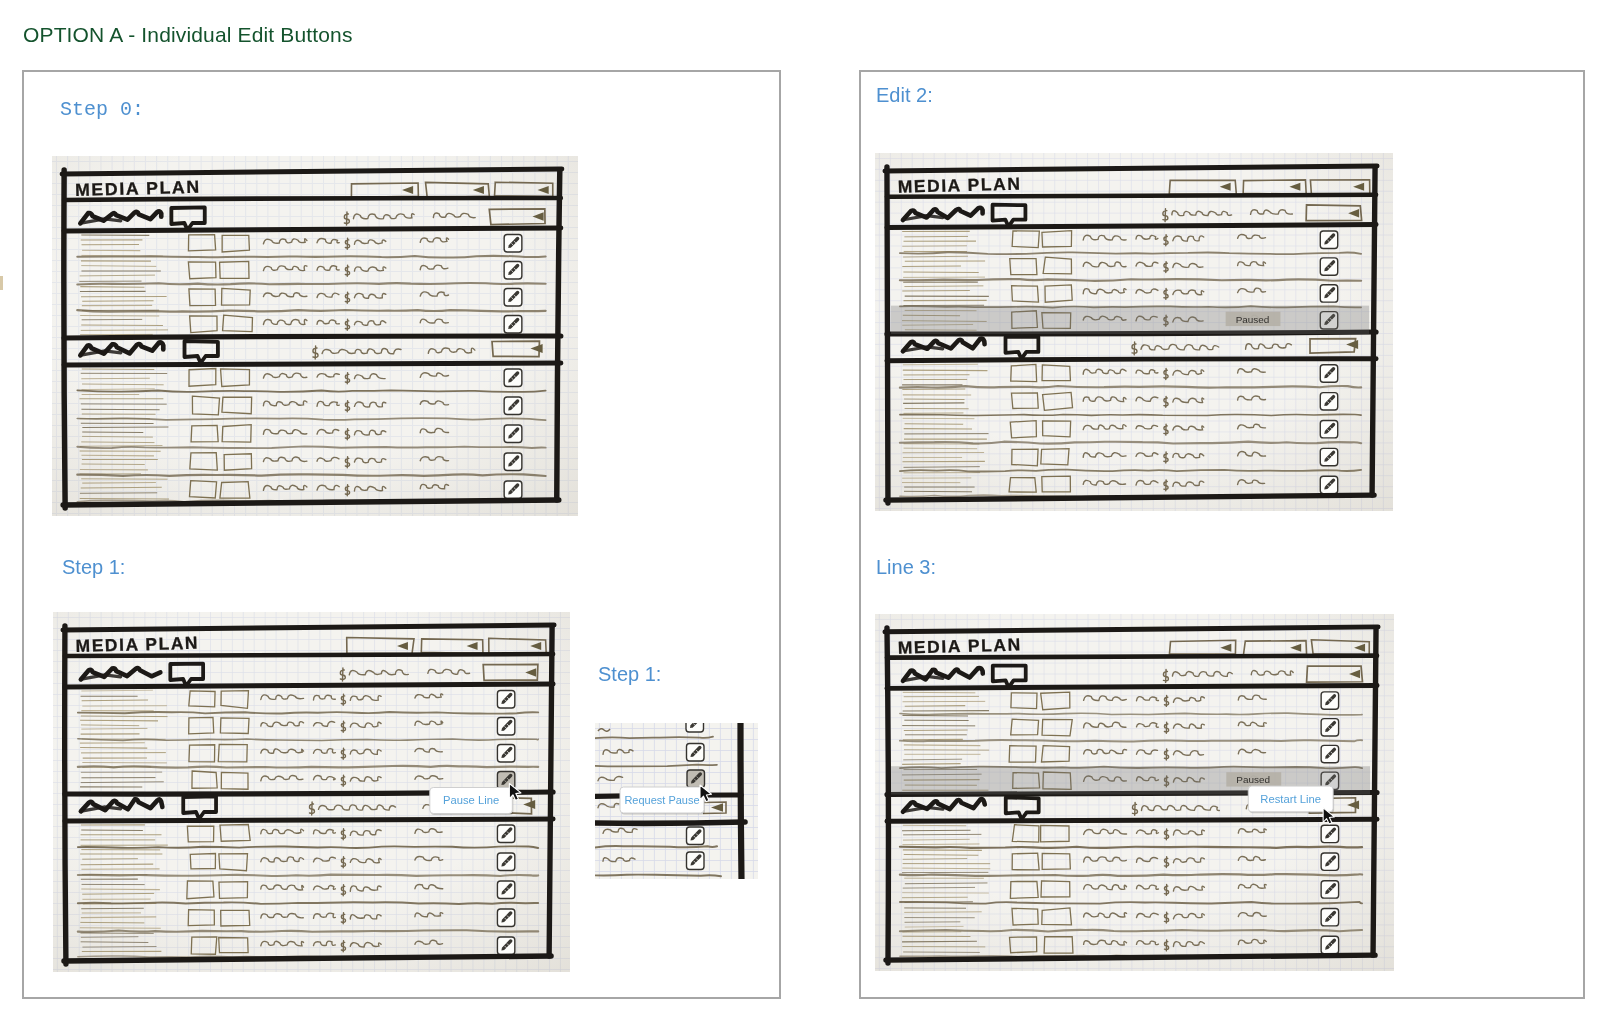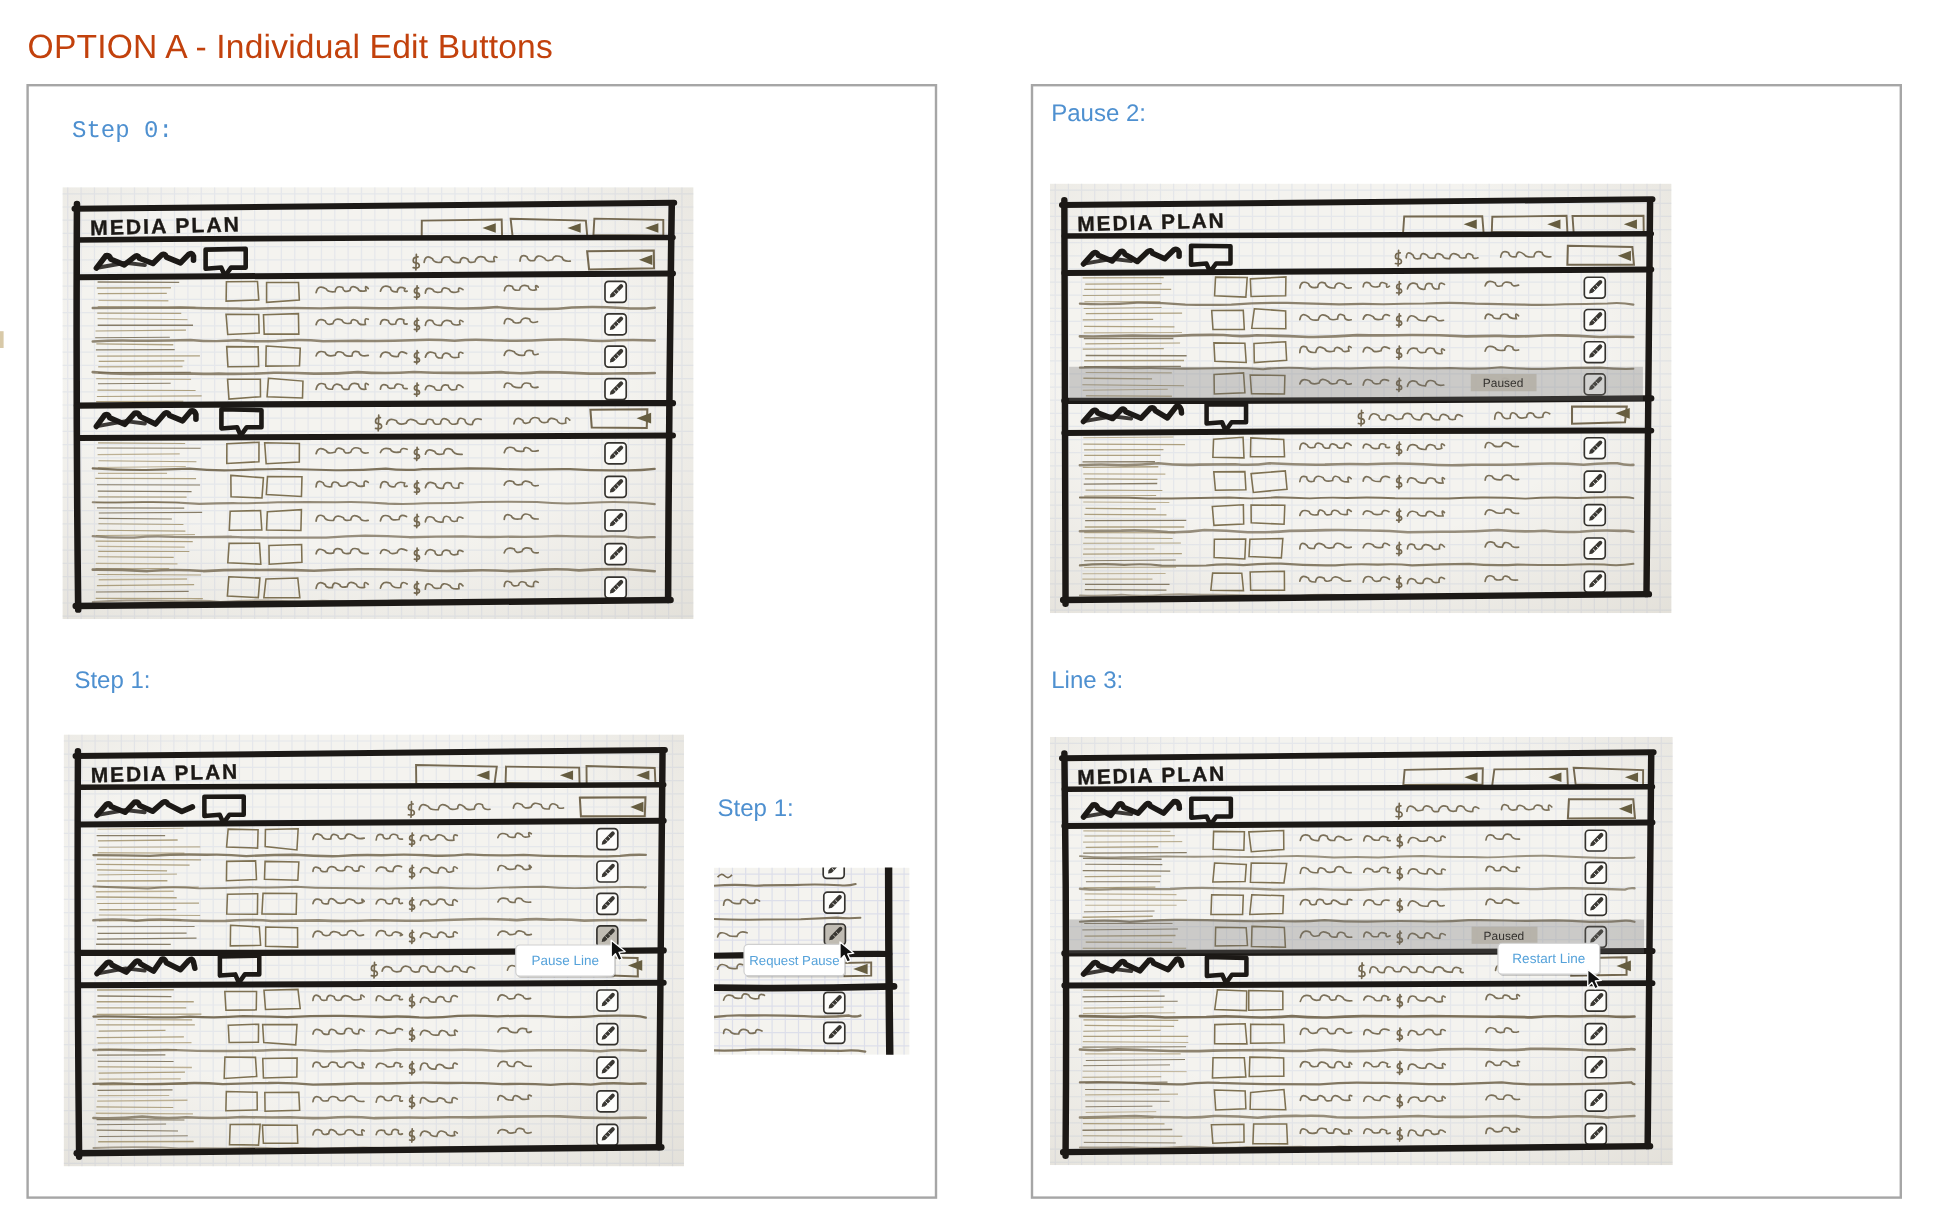--- a/index.html
+++ b/index.html
@@ -1,27 +1,27 @@
 <!DOCTYPE html>
 <html><head><meta charset="utf-8"><title>Option A</title><style>
 html,body{margin:0;padding:0;background:#fff;}
 body{width:1614px;height:1026px;position:relative;overflow:hidden;font-family:"Liberation Sans",sans-serif;}
-.title{position:absolute;left:23px;top:23px;font-size:28px;color:#c2410c;letter-spacing:0.15px;white-space:nowrap;text-align:right;}
+.title{position:absolute;left:23px;top:23px;font-size:21px;color:#14532d;letter-spacing:0.15px;white-space:nowrap;text-align:right;}
 .panel{position:absolute;background:#fff;border:2px solid #a6a6a6;}
 .step{position:absolute;font-size:20px;color:#4e90d0;white-space:nowrap;}
 .ph{position:absolute;line-height:0;}
 </style></head><body>
 <div class="title">OPTION A - Individual Edit Buttons</div>
 <div class="panel" style="left:22px;top:70px;width:755px;height:925px;"></div>
 <div class="panel" style="left:859px;top:70px;width:722px;height:925px;"></div>
 <div style="position:absolute;left:0;top:276px;width:3px;height:14px;background:#d8c9a8;"></div>
 <div class="step" style="left:60px;top:98px;font-family:Liberation Mono, monospace;">Step 0:</div>
 <div class="step" style="left:62px;top:556px;">Step 1:</div>
 <div class="step" style="left:598px;top:663px;">Step 1:</div>
-<div class="step" style="left:876px;top:84px;">Pause 2:</div>
+<div class="step" style="left:876px;top:84px;">Edit 2:</div>
 <div class="step" style="left:876px;top:556px;">Line 3:</div>
 <div class="ph" style="left:52px;top:156px;"><svg width="526" height="360" viewBox="0 0 520 360" preserveAspectRatio="none">
       <defs>
         <radialGradient id="vg11" cx="45%" cy="40%" r="80%">
           <stop offset="55%" stop-color="#786a50" stop-opacity="0"></stop>
           <stop offset="100%" stop-color="#786a50" stop-opacity="0.13"></stop>
         </radialGradient>
       </defs>
       <rect width="520" height="360" fill="#f4f3ef"></rect>
       <path d="M4.4,0 V360 M15.4,0 V360 M26.4,0 V360 M37.4,0 V360 M48.4,0 V360 M59.4,0 V360 M70.4,0 V360 M81.4,0 V360 M92.4,0 V360 M103.4,0 V360 M114.4,0 V360 M125.4,0 V360 M136.4,0 V360 M147.4,0 V360 M158.4,0 V360 M169.4,0 V360 M180.4,0 V360 M191.4,0 V360 M202.4,0 V360 M213.4,0 V360 M224.4,0 V360 M235.4,0 V360 M246.4,0 V360 M257.4,0 V360 M268.4,0 V360 M279.4,0 V360 M290.4,0 V360 M301.4,0 V360 M312.4,0 V360 M323.4,0 V360 M334.4,0 V360 M345.4,0 V360 M356.4,0 V360 M367.4,0 V360 M378.4,0 V360 M389.4,0 V360 M400.4,0 V360 M411.4,0 V360 M422.4,0 V360 M433.4,0 V360 M444.4,0 V360 M455.4,0 V360 M466.4,0 V360 M477.4,0 V360 M488.4,0 V360 M499.4,0 V360 M510.4,0 V360 M0,5.5 H520 M0,16.5 H520 M0,27.5 H520 M0,38.5 H520 M0,49.5 H520 M0,60.5 H520 M0,71.5 H520 M0,82.5 H520 M0,93.5 H520 M0,104.5 H520 M0,115.5 H520 M0,126.5 H520 M0,137.5 H520 M0,148.5 H520 M0,159.5 H520 M0,170.5 H520 M0,181.5 H520 M0,192.5 H520 M0,203.5 H520 M0,214.5 H520 M0,225.5 H520 M0,236.5 H520 M0,247.5 H520 M0,258.5 H520 M0,269.5 H520 M0,280.5 H520 M0,291.5 H520 M0,302.5 H520 M0,313.5 H520 M0,324.5 H520 M0,335.5 H520 M0,346.5 H520 M0,357.5 H520" stroke="#dcdee9" stroke-width="1" opacity="0.62" fill="none"></path>

